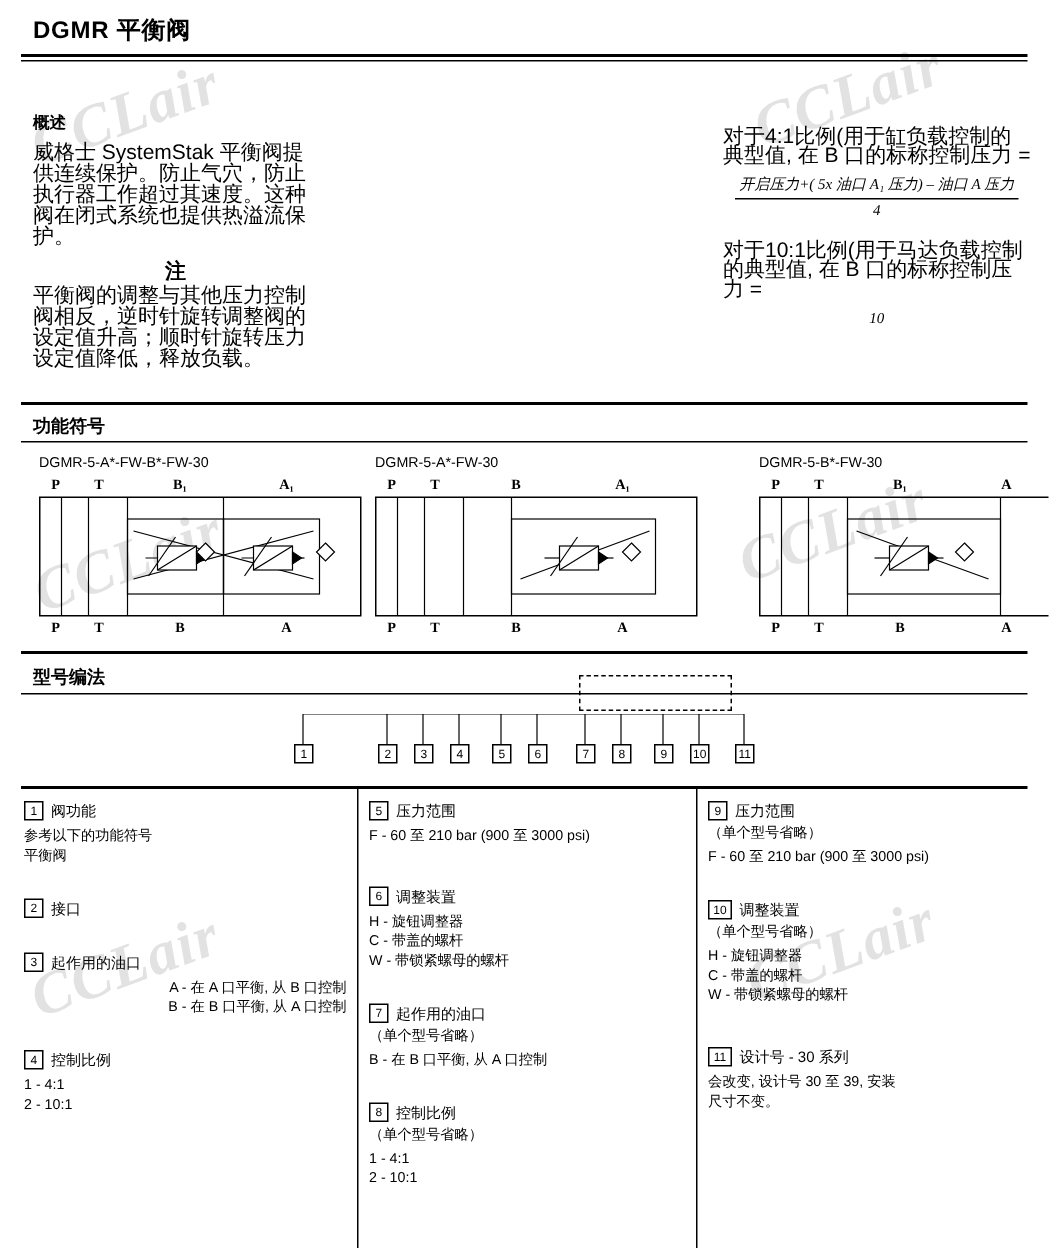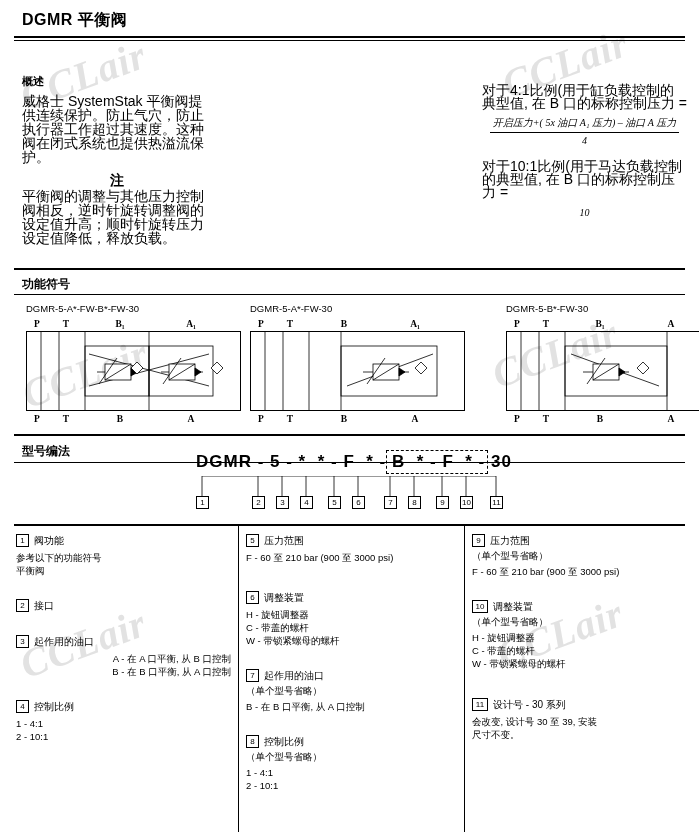--- a/index.html
+++ b/index.html
@@ -215,21 +215,20 @@
       <span style="width:36px;text-align:center;">T</span>
       <span style="width:72px;text-align:center;">B</span>
       <span style="width:70px;text-align:center;">A</span>
     </div>
   </div>
 
   <div class="rule layer" style="top:434px;height:1.5px;"></div>
   <div class="layer sec-head" style="position:absolute;left:22px;top:443px;font-size:12px;">型号编法</div>
   <div class="rule layer" style="top:462px;"></div>
 
-  <div class="layer code" style="position:absolute;left:196px;top:452px;white-space:pre;">DGMR - 5 - *  * - F  * - B  * - F  * - 30</div>
 
   <div class="layer" style="position:absolute;left:386px;top:450px;width:100px;height:22px;border:1px dashed #000;"></div>
 
   <div class="layer" style="position:absolute;left:190px;top:476px;width:320px;height:34px;">
     <svg width="320" height="34" viewBox="0 0 320 34">
       <g stroke="#000" stroke-width="0.8" fill="none">
         <line x1="12" y1="0" x2="12" y2="22"></line>
         <line x1="68" y1="0" x2="68" y2="22"></line>
         <line x1="92" y1="0" x2="92" y2="22"></line>
         <line x1="116" y1="0" x2="116" y2="22"></line>

